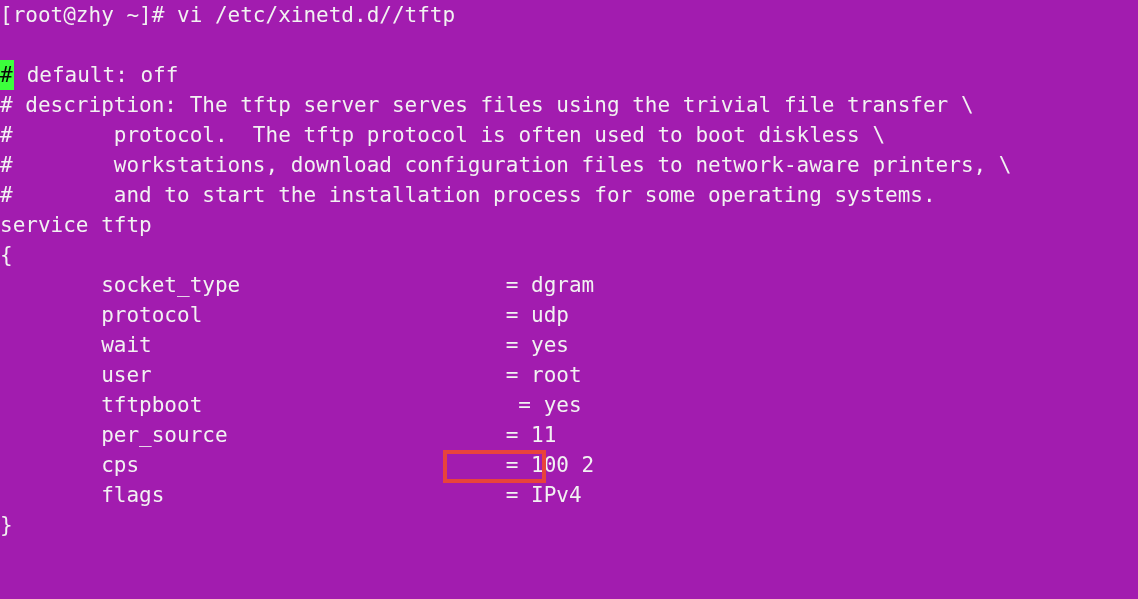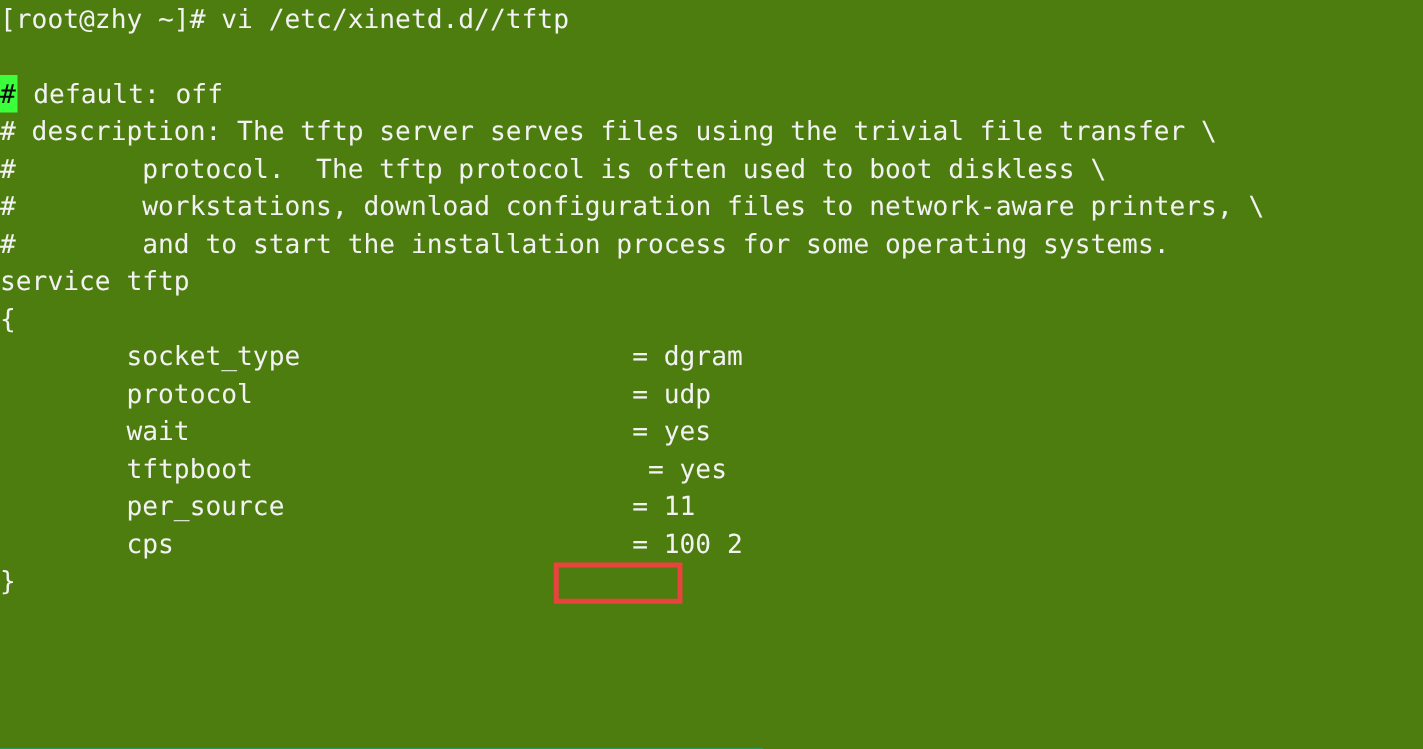--- a/index.html
+++ b/index.html
@@ -55,41 +55,43 @@
     position: absolute;
     border: 4px solid #e8433c;
     box-sizing: border-box;
     background: transparent;
     pointer-events: none;
   }
 </style>
 </head>
 <body>
 
-<div id="terminal" style="background: #4d7c0f; color: rgb(242, 242, 242);">
+<div id="terminal" style="background: #a21caf; color: rgb(242, 242, 242);">
   <div class="screen">
 
     <div class="line"><span>[root@zhy ~]# vi /etc/xinetd.d//tftp</span></div>
 
     <div class="line blank"></div>
 
     <div class="line"><span class="cursor-block" style="background: rgb(60, 255, 60); color: rgb(10, 10, 10);">#</span><span> default: off</span></div>
     <div class="line"><span>#</span><span> description: The tftp server serves files using the trivial file transfer \</span></div>
     <div class="line"><span>#</span><span>        protocol.  The tftp protocol is often used to boot diskless \</span></div>
     <div class="line"><span>#</span><span>        workstations, download configuration files to network-aware printers, \</span></div>
     <div class="line"><span>#</span><span>        and to start the installation process for some operating systems.</span></div>
 
     <div class="line"><span>service tftp</span></div>
     <div class="line"><span>{</span></div>
 
     <div class="line"><span>        socket_type                     = dgram</span></div>
     <div class="line"><span>        protocol                        = udp</span></div>
     <div class="line"><span>        wait                            = yes</span></div>
+    <div class="line"><span>        user                            = root</span></div>
     <div class="line"><span>        tftpboot                         = yes</span></div>
     <div class="line"><span>        per_source                      = 11</span></div>
     <div class="line"><span>        cps                             = 100 2</span></div>
+    <div class="line"><span>        flags                           = IPv4</span></div>
 
     <div class="line"><span>}</span></div>
 
   </div>
 
   <div class="annotation-box" id="annotation-box" style="left: 443px; top: 450px; width: 103px; height: 33px; border-color: rgb(232, 67, 60);"></div>
 </div>
 
 </body></html>

